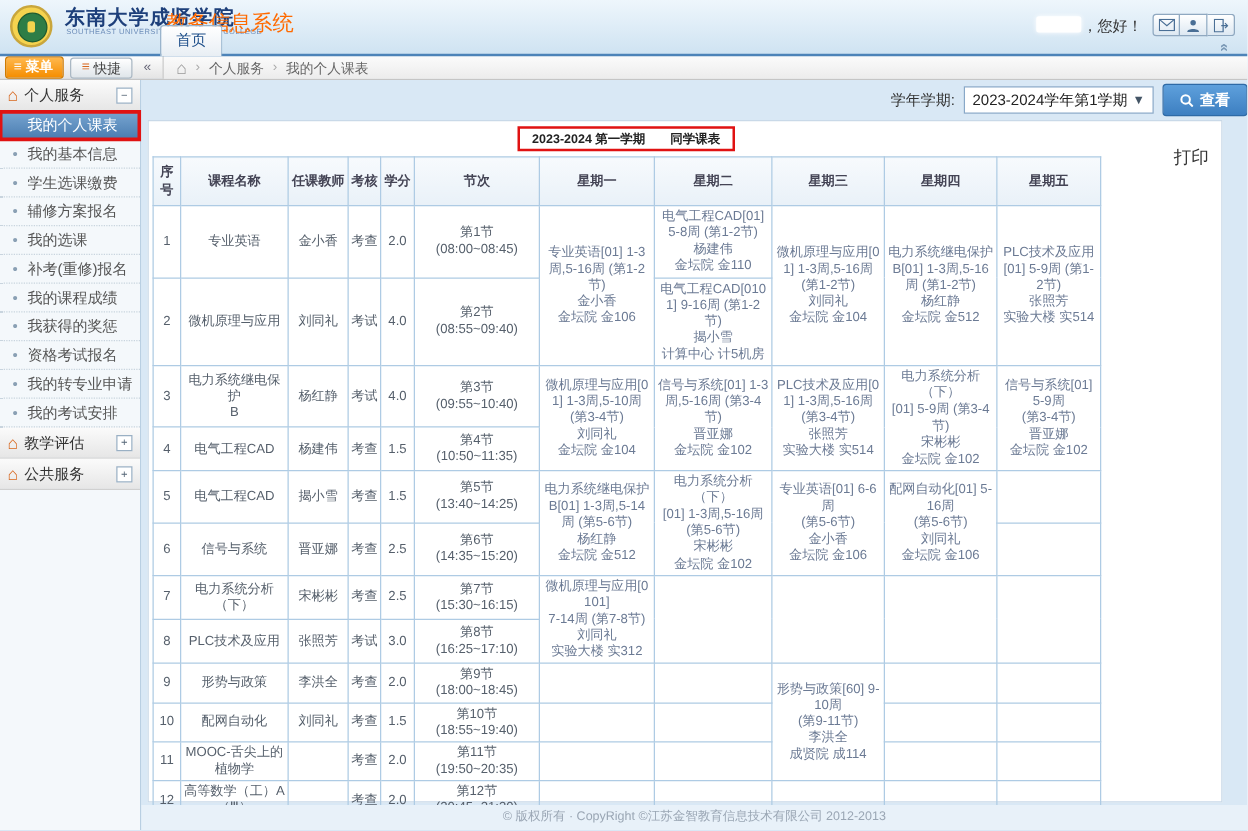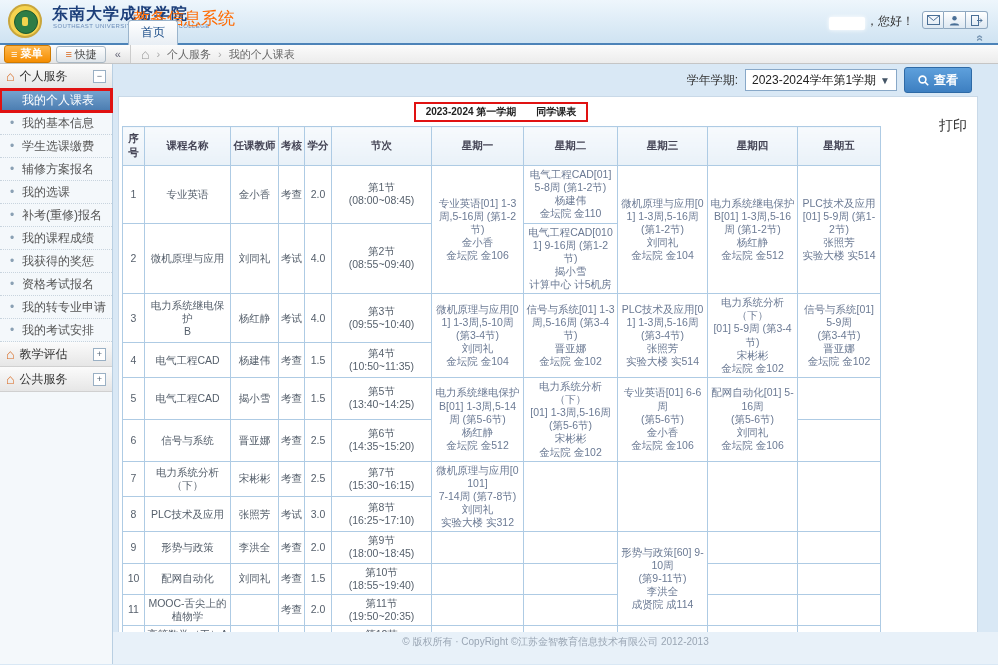--- a/index.html
+++ b/index.html
@@ -10,21 +10,21 @@
               border-bottom:2px solid #4c83b8;box-sizing:border-box}
   .logo{position:absolute;left:8px;top:4px;width:34px;height:34px;border-radius:50%;
         background:#f5d34f;border:2px solid #c9a63c;box-sizing:border-box}
   .logo .inner{position:absolute;left:4px;top:4px;width:22px;height:22px;border-radius:50%;
         background:#2e7d46;border:1px solid #1d5a30}
   .logo .dot{position:absolute;left:12px;top:11px;width:6px;height:9px;background:#f3d44e;border-radius:2px}
   .school-cn{position:absolute;left:52px;top:4px;font-family:"Liberation Serif","DejaVu Serif",serif;
              font-weight:bold;font-size:16px;color:#1d3f7a;letter-spacing:1px}
   .school-en{position:absolute;left:53px;top:23px;font-size:6px;color:#6b8cb8;letter-spacing:.4px}
   .sys-title{position:absolute;left:133px;top:7px;font-size:17px;font-weight:normal;color:#ff6a00}
-  .greeting{position:absolute;right:84px;top:13px;font-size:12px;color:#333;display:flex;align-items:flex-end}
+  .greeting{position:absolute;right:84px;top:13px;font-size:12px;color:#333;display:flex;align-items:flex-start}
   .name-blur{width:36px;height:13px;background:#fff;border-radius:2px;margin-right:1px;box-shadow:0 0 4px #fff}
   .hdr-icons{position:absolute;right:10px;top:11px;display:flex}
   .hdr-btn{width:22px;height:18px;border:1px solid #8fa8c0;background:linear-gradient(#ffffff,#dde8f2);
            display:flex;align-items:center;justify-content:center;color:#4a6f96;cursor:pointer;box-sizing:border-box}
   .hdr-btn:first-child{border-radius:3px 0 0 3px}
   .hdr-btn:last-child{border-radius:0 3px 3px 0}
   .hdr-btn+.hdr-btn{border-left:none}
   .collapse-top{position:absolute;right:14px;top:31px;color:#7a98b5;font-size:12px;cursor:pointer;
                 transform:rotate(90deg);font-weight:bold}
   .tab-bar{position:absolute;left:128px;bottom:-2px;display:flex;gap:20px}
@@ -57,21 +57,21 @@
   .expand-box{margin-left:auto;width:11px;height:11px;border:1px solid #9ab0c4;background:#fff;font-size:9px;
               line-height:10px;text-align:center;color:#567;cursor:pointer}
   .side-item{position:relative;height:22px;line-height:22px;padding-left:22px;font-size:12px;color:#555;
              border-bottom:1px dotted #c8d4de;cursor:pointer;white-space:nowrap}
   .side-item::before{content:"•";position:absolute;left:10px;color:#8aa0b4}
   .side-item.selected{background:linear-gradient(#79a6d2,#4a7cb0);color:#fff;
                       outline:3px solid #e01212;outline-offset:-2px}
   .side-item.selected::before{content:""}
   .main-content{flex:1;position:relative;background:#d9e8f5;overflow:hidden}
   
-  .filter-bar{height:32px;display:flex;align-items:center;justify-content:flex-end;padding-right:26px;
+  .filter-bar{height:32px;display:flex;align-items:center;justify-content:flex-end;
               gap:7px;font-size:12px;color:#333}
   .semester-select{width:152px;height:22px;border:1px solid #88a8c8;background:#fff;color:#222;
                    display:flex;align-items:center;justify-content:space-between;padding:0 6px;
                    box-sizing:border-box;cursor:pointer}
   .caret{color:#456;font-size:10px}
   .btn-view{height:24px;padding:0 13px;background:linear-gradient(#5ea0dc,#3d7fc1);border:1px solid #2e6aa6;
             border-radius:3px;color:#fff;font-size:12px;font-weight:bold;display:flex;align-items:center;
             gap:5px;cursor:pointer}
   
   .panel{position:absolute;left:5px;right:20px;top:32px;bottom:22px;background:#fff;
@@ -81,21 +81,21 @@
   .tt-title-row{width:758px;text-align:center;padding:2px 0 4px}
   .red-box{display:inline-block;border:2px solid #e01212;padding:1px 10px;font-size:10px;
            font-weight:bold;color:#222;background:#fff}
   table.tt{border-collapse:collapse;table-layout:fixed;width:758px;font-size:10.5px}
   .tt th{border:1px solid #aecbe4;background:linear-gradient(#f7fafd,#e9f1f8);color:#445;
          font-weight:bold;padding:5px 1px}
   .tt td{border:1px solid #aecbe4;color:#555f6b;text-align:center;padding:2px;line-height:1.25;
          white-space:pre-line;word-break:break-all;vertical-align:middle}
   .tt td.c-day{color:#6b7a94}
   .tt td.cell-link{color:#3a5fc0;cursor:pointer}
-  .footer{position:absolute;bottom:0;left:0;right:0;height:32px;line-height:20px;text-align:center;
+  .footer{position:absolute;bottom:0;left:0;right:0;height:20px;line-height:20px;text-align:center;
           font-size:10px;color:#9aa6b4;background:#e8f1f9}
   svg{display:block}
 </style>
 </head>
 <body>
 
 <div class="app-header">
   <div class="logo">
     <div class="inner"></div>
       <div class="dot"></div>

